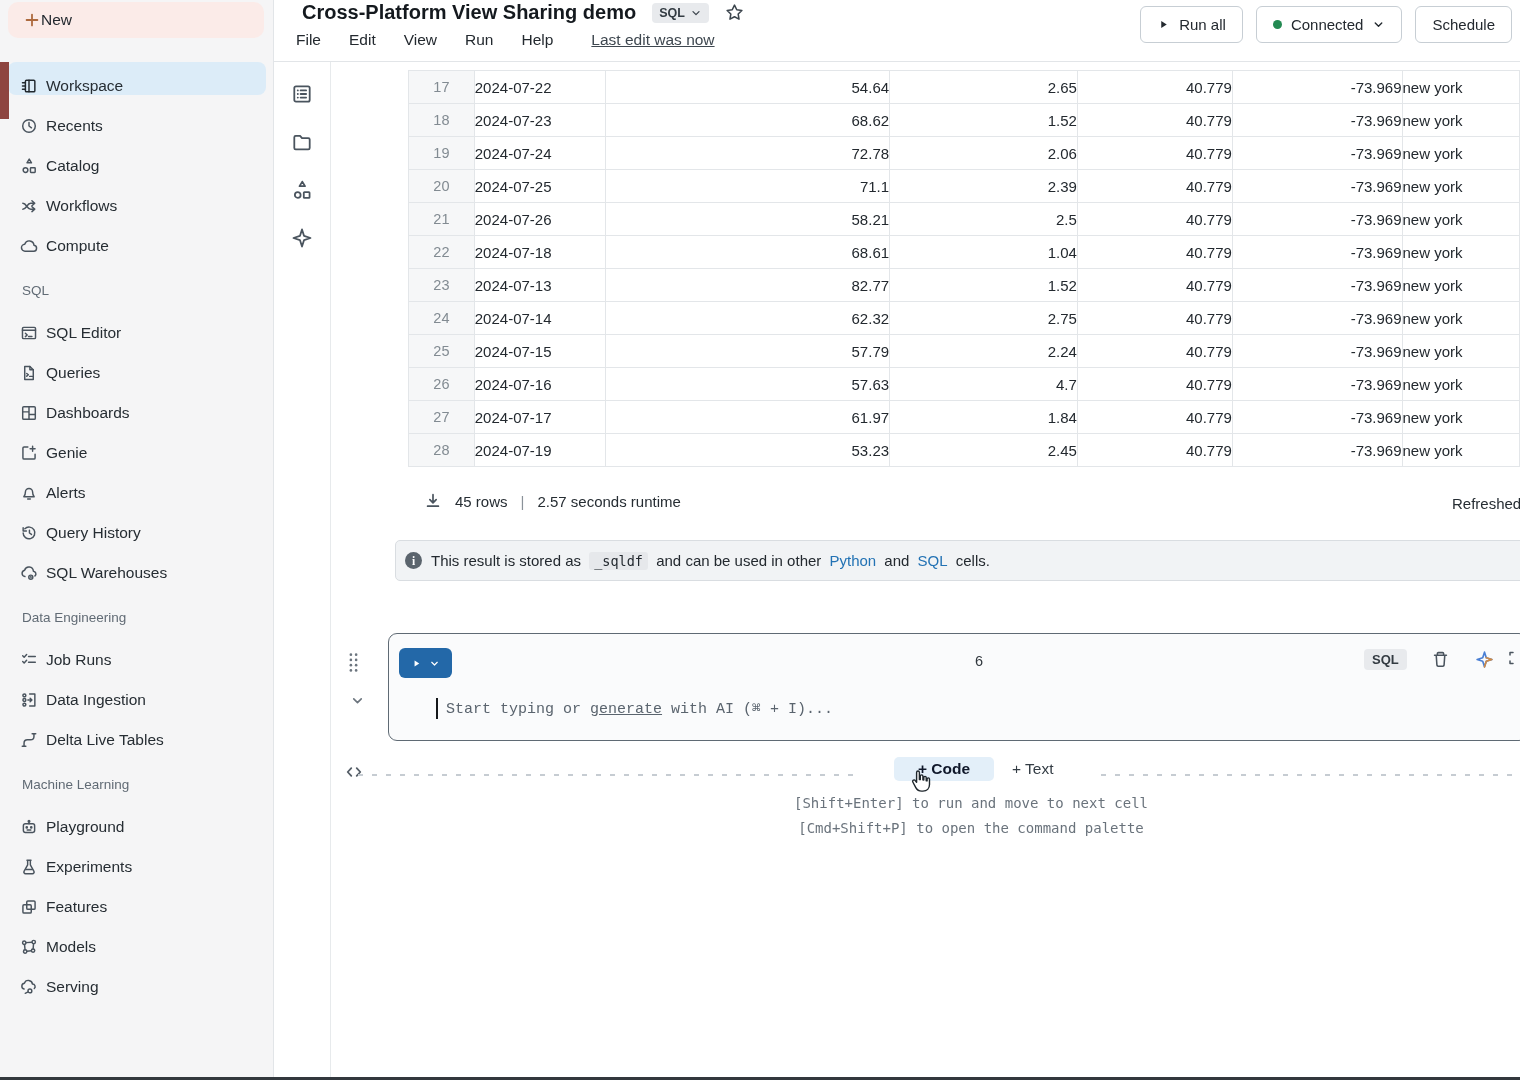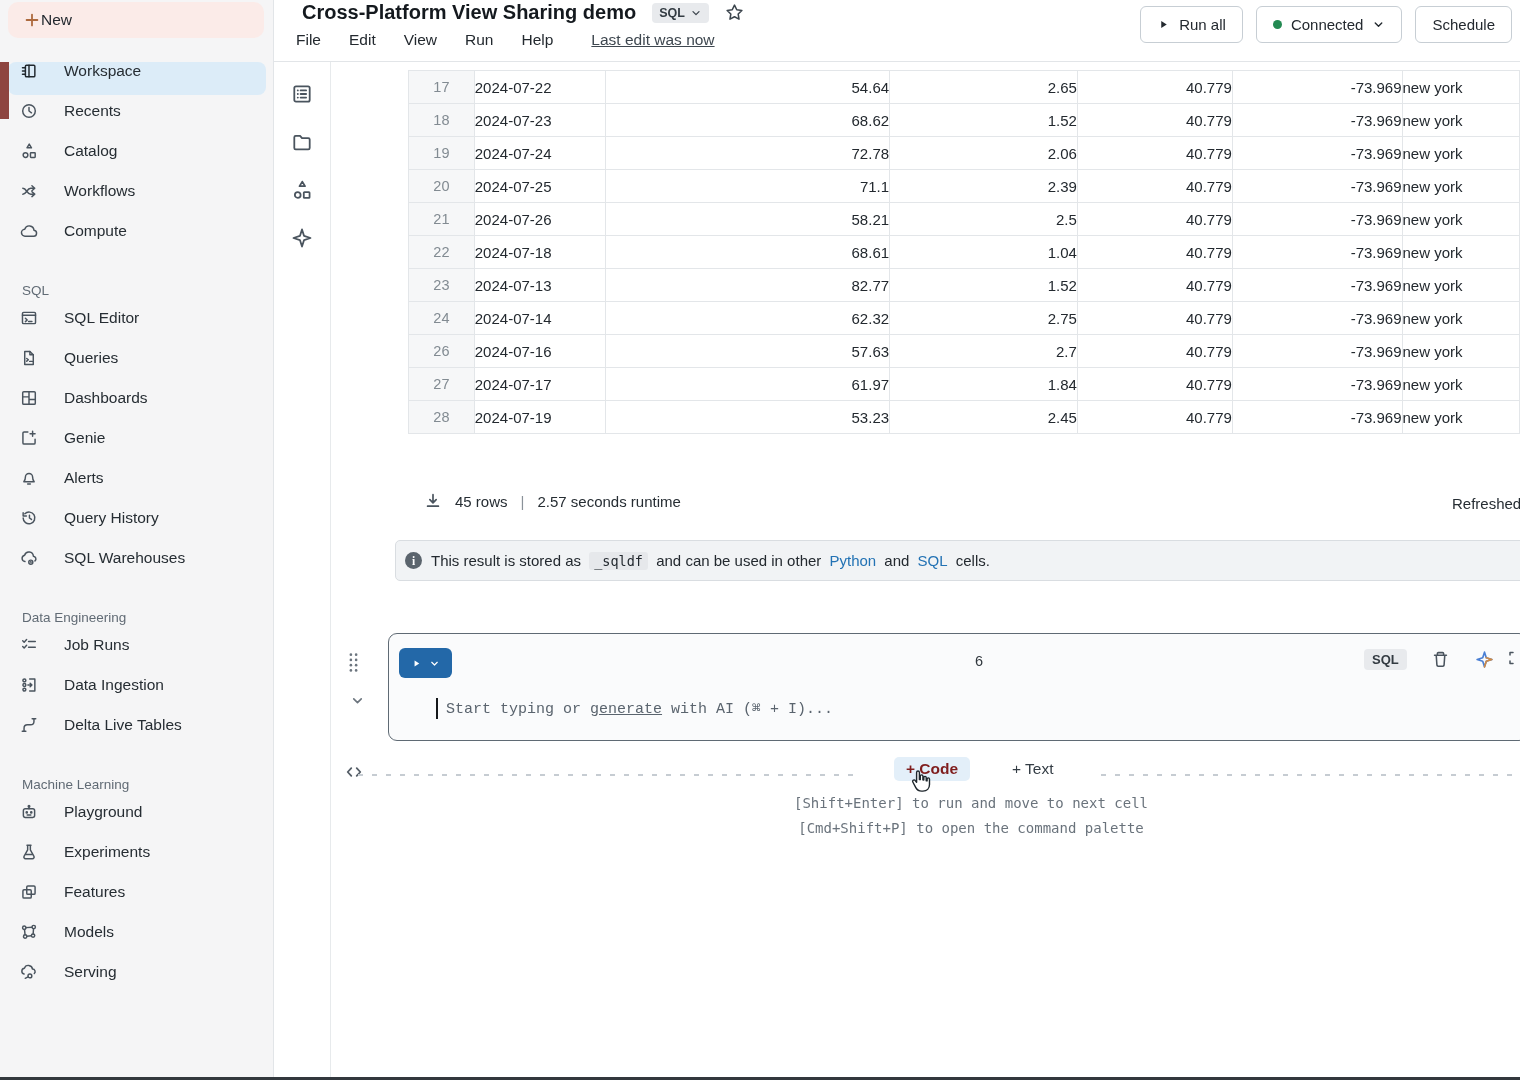--- a/index.html
+++ b/index.html
@@ -10,21 +10,21 @@
 
   
   #sidebar{position:absolute;left:0;top:0;width:274px;height:1080px;background:#f5f5f6;
            border-right:1px solid #e2e5e8;box-sizing:border-box;z-index:2}
   #new-pill{position:absolute;left:8px;top:2px;width:256px;height:36px;background:#fbebe8;
             border-radius:10px;display:flex;align-items:center;padding-left:15px;
             box-sizing:border-box;font-size:15.5px;font-weight:500;color:#23292f;cursor:pointer}
   #new-pill .icon{color:#ad6a3e}
   #redbar{position:absolute;left:0;top:62px;width:9px;height:57px;background:#8e4440;z-index:5}
   #nav{position:absolute;left:8px;top:62px;width:258px}
-  .side-item{height:33px;margin-bottom:7px;display:flex;align-items:flex-start;gap:26px;
+  .side-item{height:33px;margin-bottom:7px;display:flex;align-items:flex-end;gap:8px;
              padding-left:12px;border-radius:8px;font-size:15.5px;color:#262d33;cursor:pointer}
   .side-item .icon{color:#4a545e}
   .side-item.active{background:#dcecf8}
   .side-item.active .icon{color:#21282e}
   .group-title{font-size:13.5px;color:#616b75;margin:28px 0 11px 14px}
 
   
   #panel-strip{position:absolute;left:274px;top:62px;width:57px;bottom:0;background:#fff;
                border-right:1px solid #e7eaec;box-sizing:border-box;display:flex;
                flex-direction:column;align-items:center;padding-top:21px;gap:26px;z-index:1}
@@ -96,21 +96,21 @@
              font-family:Liberation Mono, monospace;font-size:15px;color:#5a646e}
   #caret{width:2px;height:21px;background:#15181b;margin-right:8px}
   #ph-link{text-decoration:underline;cursor:pointer}
 
   .dashline{position:absolute;top:712px;height:2px;
             background:repeating-linear-gradient(90deg,#c6ccd2 0 5px,transparent 5px 14px)}
   #dash1{left:27px;width:502px}
   #dash2{left:770px;right:-5px}
   #code-toggle{position:absolute;left:14px;top:701px;color:#565f68;cursor:pointer}
   #add-code{position:absolute;left:563px;top:695px;background:#e3eff9;border-radius:5px;
-            padding:3px 12px;font-size:15.5px;font-weight:700;color:#7f1d1d;cursor:pointer}
+            padding:3px 24px;font-size:15.5px;font-weight:700;color:#0f172a;cursor:pointer}
   #add-text{position:absolute;left:681px;top:698px;font-size:15.5px;font-weight:500;
             color:#343d45;cursor:pointer}
   #cursor{position:absolute;left:578px;top:706px;z-index:6;pointer-events:none}
   #shortcuts{position:absolute;left:340px;top:729px;width:600px;text-align:center;
              font-family:"DejaVu Sans Mono",monospace;font-size:14px;color:#6a737c;line-height:24.5px}
   #bottombar{position:absolute;left:0;bottom:0;width:100%;height:3px;background:#33383d;z-index:9}
 </style>
 </head>
 <body>
 
@@ -476,24 +476,33 @@
         <tr>
           <td class="c-num">24</td>
           <td class="c-date">2024-07-14</td>
           <td class="c-val">62.32</td>
           <td class="c-val">2.75</td>
           <td class="c-val">40.779</td>
           <td class="c-val">-73.969</td>
           <td class="c-city">new york</td>
         </tr>
         <tr>
+          <td class="c-num">25</td>
+          <td class="c-date">2024-07-15</td>
+          <td class="c-val">57.79</td>
+          <td class="c-val">2.24</td>
+          <td class="c-val">40.779</td>
+          <td class="c-val">-73.969</td>
+          <td class="c-city">new york</td>
+        </tr>
+        <tr>
           <td class="c-num">26</td>
           <td class="c-date">2024-07-16</td>
           <td class="c-val">57.63</td>
-          <td class="c-val">2.7</td>
+          <td class="c-val">4.7</td>
           <td class="c-val">40.779</td>
           <td class="c-val">-73.969</td>
           <td class="c-city">new york</td>
         </tr>
         <tr>
           <td class="c-num">27</td>
           <td class="c-date">2024-07-17</td>
           <td class="c-val">61.97</td>
           <td class="c-val">1.84</td>
           <td class="c-val">40.779</td>

